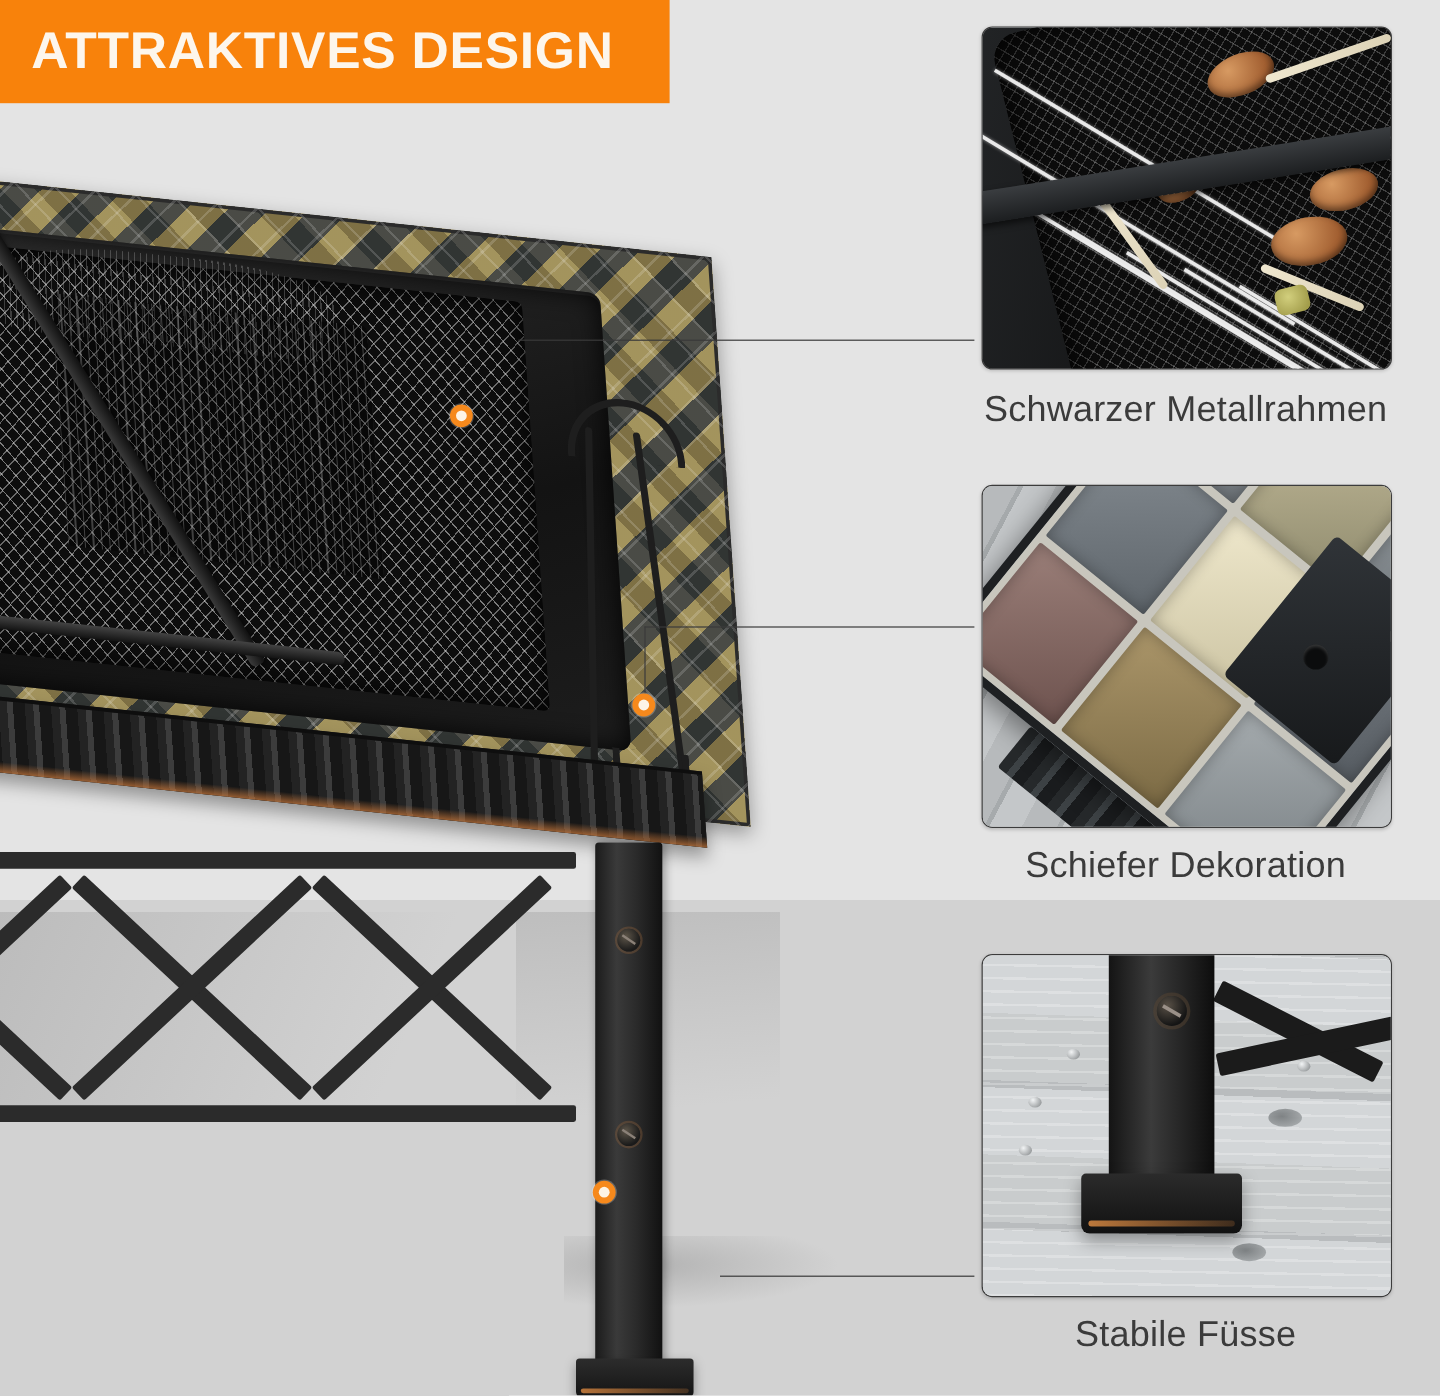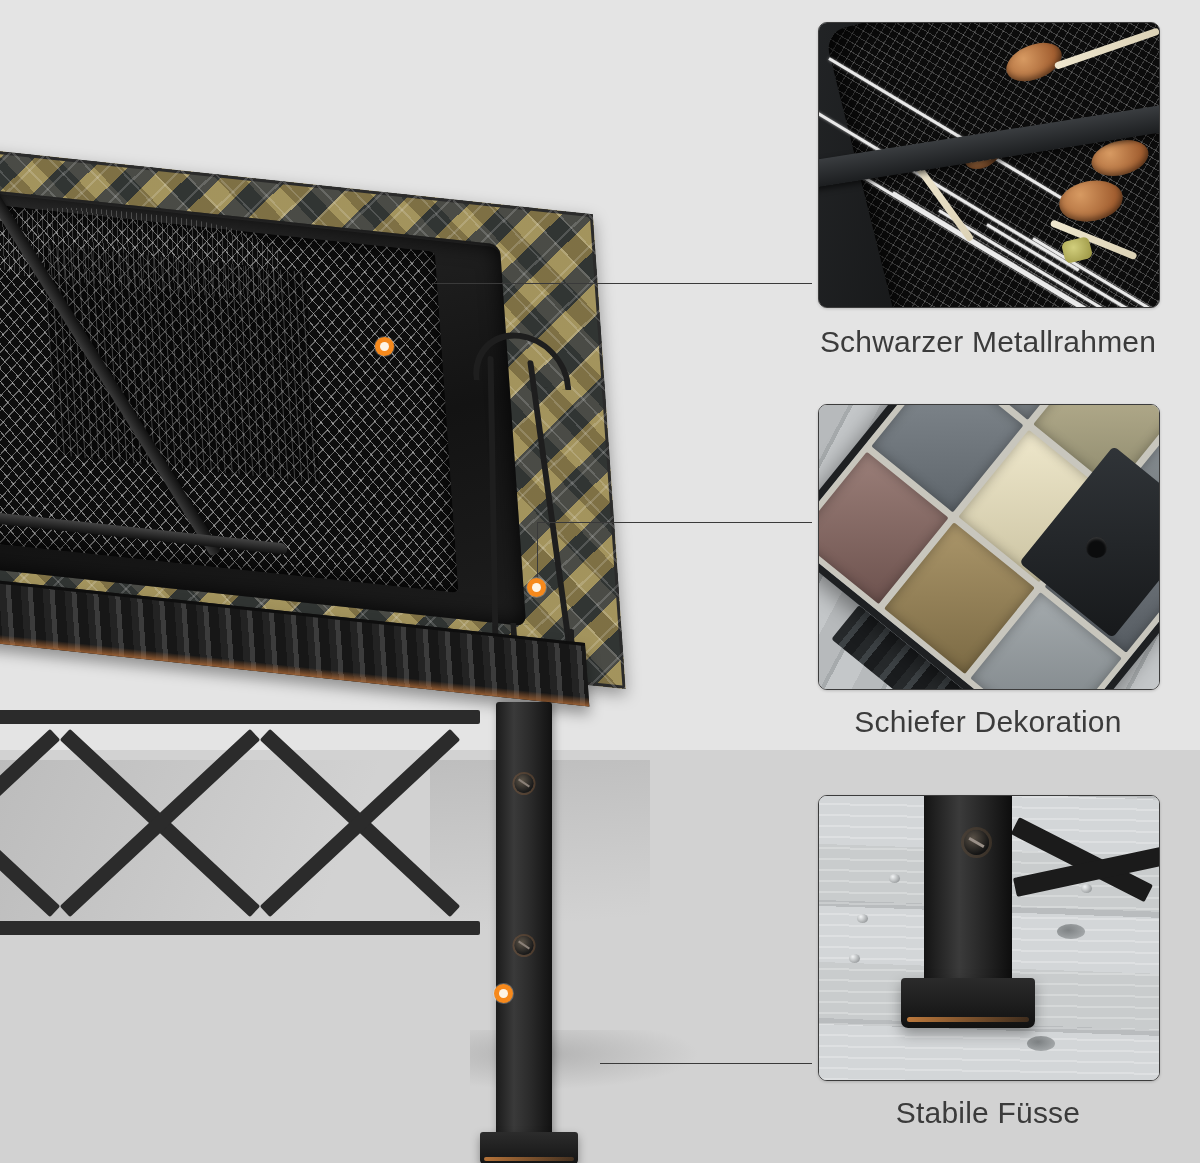--- a/index.html
+++ b/index.html
@@ -353,20 +353,23 @@
 </head>
 <body>
 
 <div class="stage">
 
   <div class="floor"></div>
   <div class="floor-shadow-a"></div>
   <div class="floor-shadow-b"></div>
   <div class="floor-shadow-c"></div>
 
+  <div class="banner">
+    <div class="banner-title">ATTRAKTIVES DESIGN</div>
+  </div>
 
   <div class="product">
 
     <div class="slab">
       <div class="stone-frame"></div>
       <div class="pan">
         <div class="mesh">
           <div class="mesh-rib"></div>
           <div class="mesh-inner"></div>
           <div class="grill-bar"></div>

